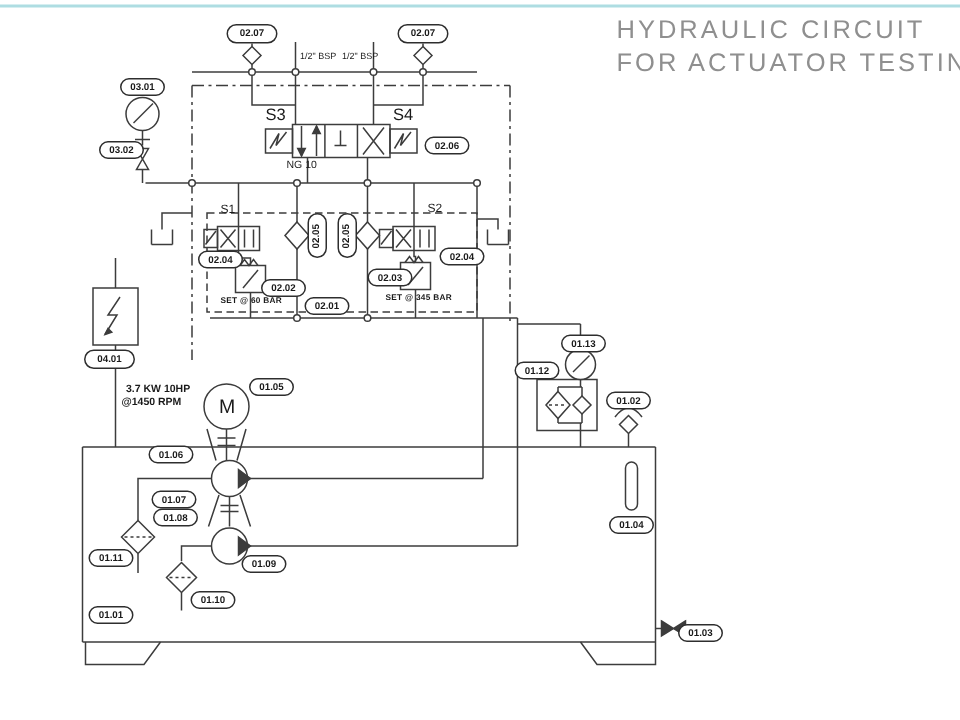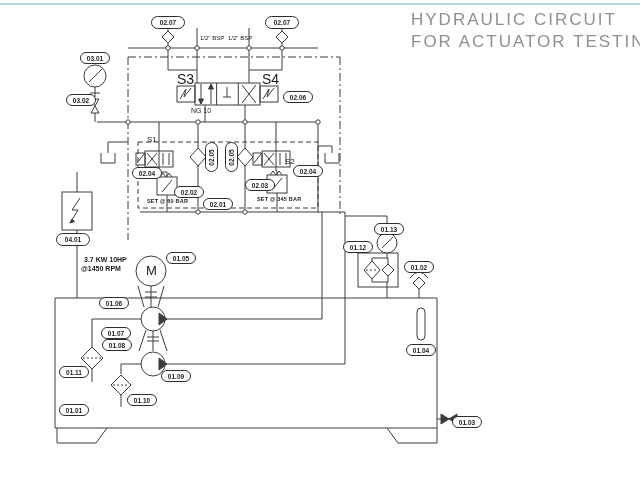--- a/index.html
+++ b/index.html
@@ -11,21 +11,21 @@
                  font-size:17px; letter-spacing:2px; line-height:22px; white-space:nowrap; }
   svg.linework { position:absolute; left:0; top:0; }
   .tag { position:absolute; width:30px; height:12px; border:1px solid #2e2e2e; border-radius:7px;
          background:#fff; display:flex; align-items:center; justify-content:center;
          font-size:6.5px; font-weight:700; color:#1a1a1a; z-index:3; }
   .tag.wide { width:34px; height:13px; }
   .tag.vtag { width:13px; height:30px; }
   .tag.vtag span { transform:rotate(-90deg); white-space:nowrap; display:block; }
   .lbl { position:absolute; color:#1a1a1a; white-space:nowrap; z-index:2; }
   .lbl.bsp { font-size:6px; }
-  .lbl.sol-big { font-size:14px; }
+  .lbl.sol-big { font-size:11px; }
   .lbl.sol-small { font-size:8px; }
   .lbl.ng { font-size:7px; }
   .lbl.set { font-size:5.5px; font-weight:700; letter-spacing:.2px; }
   .lbl.motor-txt { font-size:7px; font-weight:700; }
   .lbl.motor-m { font-size:13px; }
   .lbl.tank-cap { font-size:8px; letter-spacing:1.2px; }
 </style>
 </head>
 <body>
 
@@ -240,20 +240,20 @@
   <div class="tag" style="left:404px;top:261px">01.02</div>
   <div class="tag" style="left:406px;top:344px">01.04</div>
   <div class="tag" style="left:452px;top:416px">01.03</div>
 
   <div class="lbl bsp" style="left:200px;top:35px">1/2" BSP</div>
   <div class="lbl bsp" style="left:228px;top:35px">1/2" BSP</div>
   <div class="lbl sol-big" style="left:177px;top:71px">S3</div>
   <div class="lbl sol-big" style="left:262px;top:71px">S4</div>
   <div class="lbl ng" style="left:191px;top:107px">NG 10</div>
   <div class="lbl sol-small" style="left:147px;top:135px">S1</div>
-  <div class="lbl sol-small" style="left:285px;top:157px">S2</div>
+  <div class="lbl sol-small" style="left:285px;top:134px">S2</div>
   <div class="lbl set" style="left:147px;top:198px">SET @ 60 BAR</div>
   <div class="lbl set" style="left:257px;top:196px">SET @ 345 BAR</div>
   <div class="lbl motor-txt" style="left:84px;top:256px">3.7 KW 10HP</div>
   <div class="lbl motor-txt" style="left:81px;top:265px">@1450 RPM</div>
   <div class="lbl motor-m" style="left:146px;top:263px">M</div>
 
 </div>
 
 </body></html>

